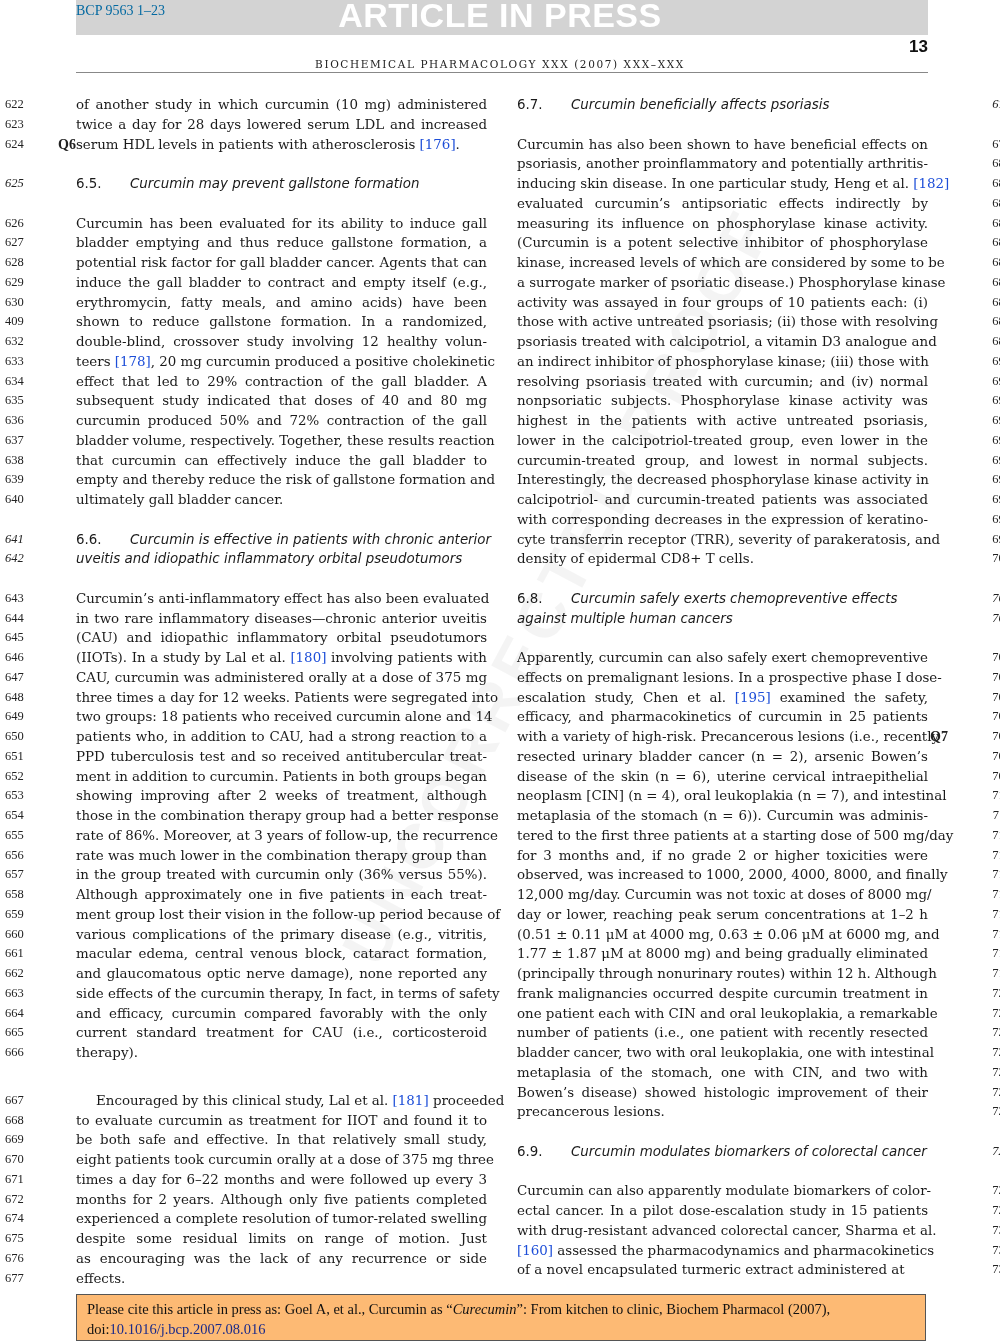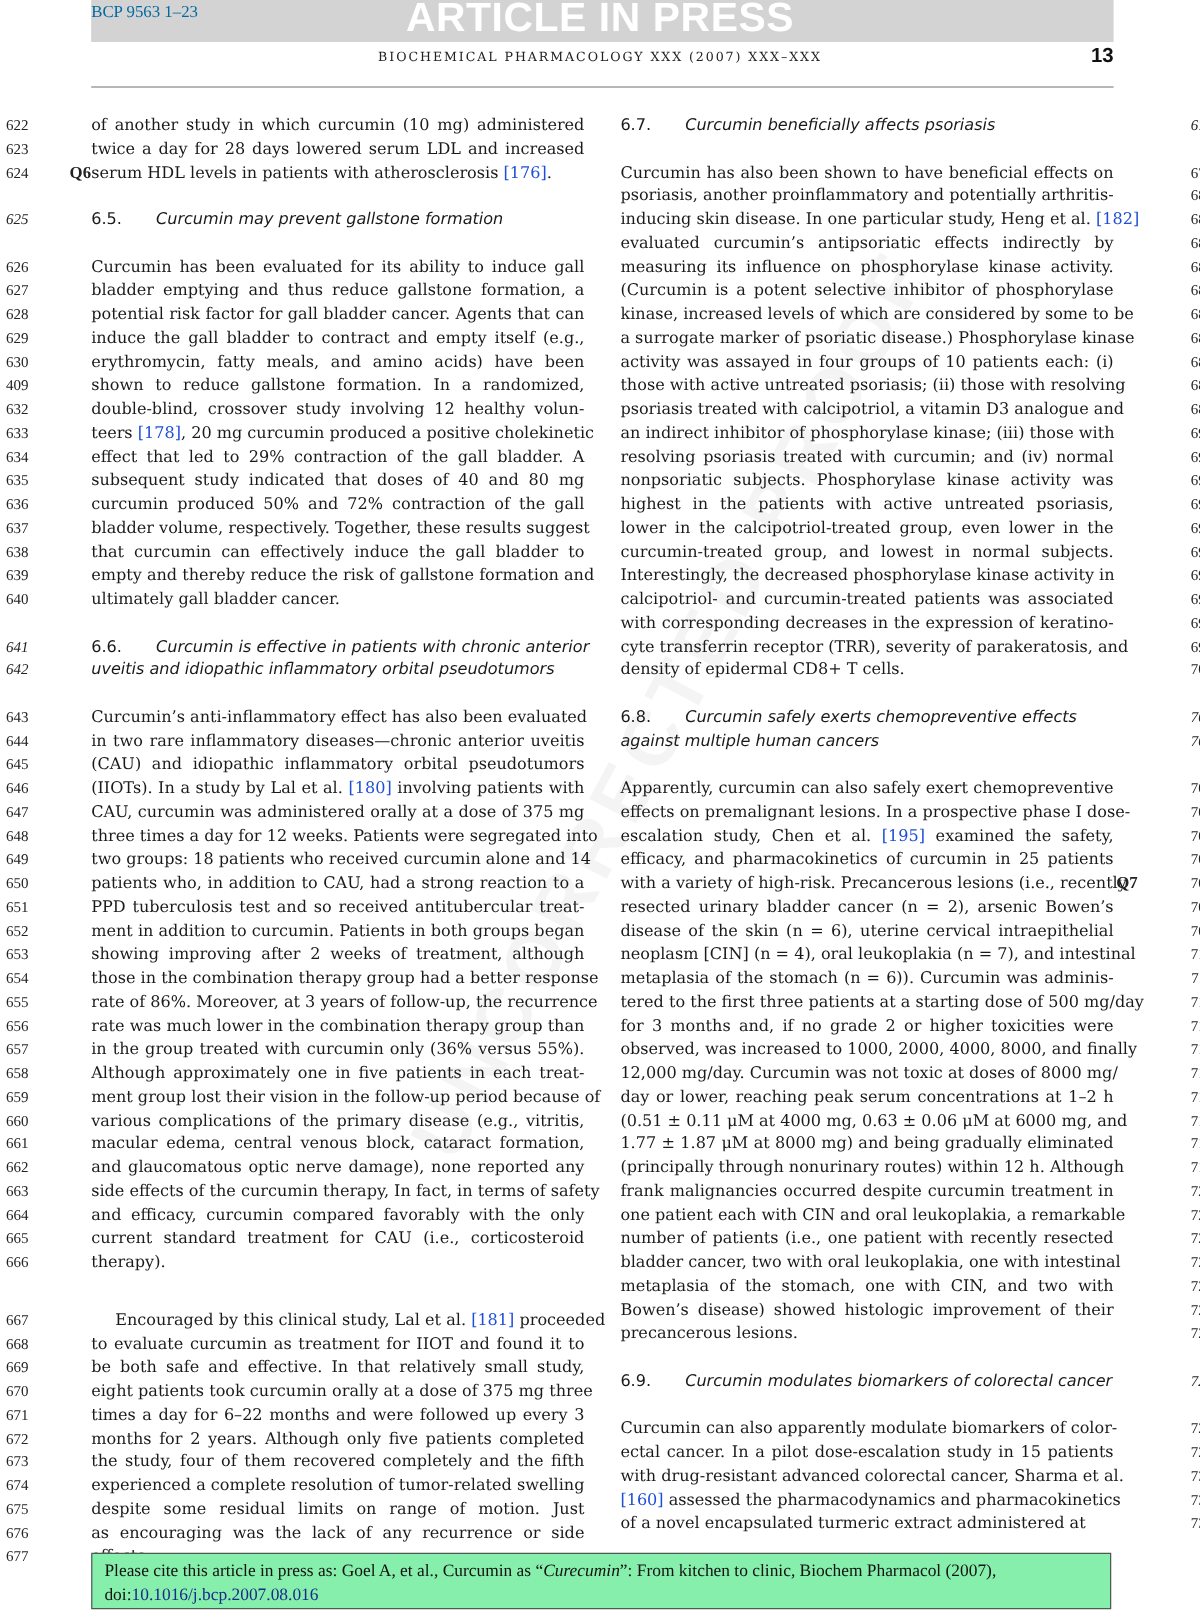--- a/index.html
+++ b/index.html
@@ -4,21 +4,21 @@
 <style>
   html, body { margin: 0; padding: 0; background: #ffffff; }
   body { width: 1000px; height: 1343px; position: relative; overflow: hidden;
          font-family: "DejaVu Serif", "Liberation Serif", serif; color: #1a1a1a; }
 
   .banner { position: absolute; left: 76px; top: 0; width: 852px; height: 35px; background: #d3d3d3; }
   .bcp-id { position: absolute; left: 76px; top: 3px; font-family: "Liberation Serif", serif; font-size: 14px; color: #0369a1; }
   .aip { position: absolute; left: 0; top: -4px; width: 1000px; text-align: center;
          font-family: "Liberation Sans", sans-serif; font-weight: bold; font-size: 34px;
          color: #ffffff; letter-spacing: 0.5px; }
-  .journal { position: absolute; left: 0; top: 42px; width: 1000px; text-align: center;
+  .journal { position: absolute; left: 0; top: 58px; width: 1000px; text-align: center;
              font-family: "DejaVu Serif", serif; font-size: 10.5px; letter-spacing: 1.6px; color: #222; }
   .pagenum { position: absolute; right: 72px; top: 37px; font-family: "Liberation Sans", sans-serif;
              font-weight: bold; font-size: 17px; color: #111; }
   .header-rule { position: absolute; left: 76px; top: 72px; width: 852px; height: 1px; background: #888; }
 
   .watermark { position: absolute; left: 190px; top: 640px; width: 640px; text-align: center;
                font-family: "Liberation Sans", sans-serif; font-size: 64px; font-weight: bold;
                color: rgba(0,0,0,0.045); transform: rotate(-62deg); transform-origin: center;
                letter-spacing: 6px; white-space: nowrap; pointer-events: none; }
 
@@ -38,21 +38,21 @@
   .col-left .q { left: -18px; }
   .col-right .q { right: -20px; }
 
   .gap { height: 19.75px; }
   .head { font-family: "DejaVu Sans", sans-serif; font-style: italic; font-size: 13.4px; text-align: left; text-align-last: left; }
   .head .num { font-style: normal; display: inline-block; width: 54px; }
 
   .ref { color: #1d4ed8; }
 
   .cite-box { position: absolute; left: 76px; top: 1294px; width: 850px; height: 47px;
-              background: #86efac; border: 1px solid #555; box-sizing: border-box;
+              background: #fdba74; border: 1px solid #555; box-sizing: border-box;
               font-family: "Liberation Serif", serif; font-size: 14.5px; color: #111;
               padding: 4px 10px; line-height: 20px; }
   .doi { color: #1a2a8a; text-align: center; }
 </style>
 </head>
 <body>
 
 <div class="banner"></div>
 <div class="bcp-id">BCP 9563 1–23</div>
 <div class="aip">ARTICLE IN PRESS</div>
@@ -121,21 +121,21 @@
     <div class="line">
       <span class="ln">635</span>
       <span class="txt"><span>subsequent study indicated that doses of 40 and 80 mg</span></span>
     </div>
     <div class="line">
       <span class="ln">636</span>
       <span class="txt"><span>curcumin produced 50% and 72% contraction of the gall</span></span>
     </div>
     <div class="line">
       <span class="ln">637</span>
-      <span class="txt"><span>bladder volume, respectively. Together, these results suggest</span></span>
+      <span class="txt"><span>bladder volume, respectively. Together, these results reaction</span></span>
     </div>
     <div class="line">
       <span class="ln">638</span>
       <span class="txt"><span>that curcumin can effectively induce the gall bladder to</span></span>
     </div>
     <div class="line">
       <span class="ln">639</span>
       <span class="txt"><span>empty and thereby reduce the risk of gallstone formation and</span></span>
     </div>
     <div class="line last">
@@ -264,24 +264,20 @@
       <span class="ln">670</span>
       <span class="txt"><span>eight patients took curcumin orally at a dose of 375 mg three</span></span>
     </div>
     <div class="line">
       <span class="ln">671</span>
       <span class="txt"><span>times a day for 6–22 months and were followed up every 3</span></span>
     </div>
     <div class="line">
       <span class="ln">672</span>
       <span class="txt"><span>months for 2 years. Although only five patients completed</span></span>
-    </div>
-    <div class="line">
-      <span class="ln">673</span>
-      <span class="txt"><span>the study, four of them recovered completely and the fifth</span></span>
     </div>
     <div class="line">
       <span class="ln">674</span>
       <span class="txt"><span>experienced a complete resolution of tumor-related swelling</span></span>
     </div>
     <div class="line">
       <span class="ln">675</span>
       <span class="txt"><span>despite some residual limits on range of motion. Just</span></span>
     </div>
     <div class="line">

